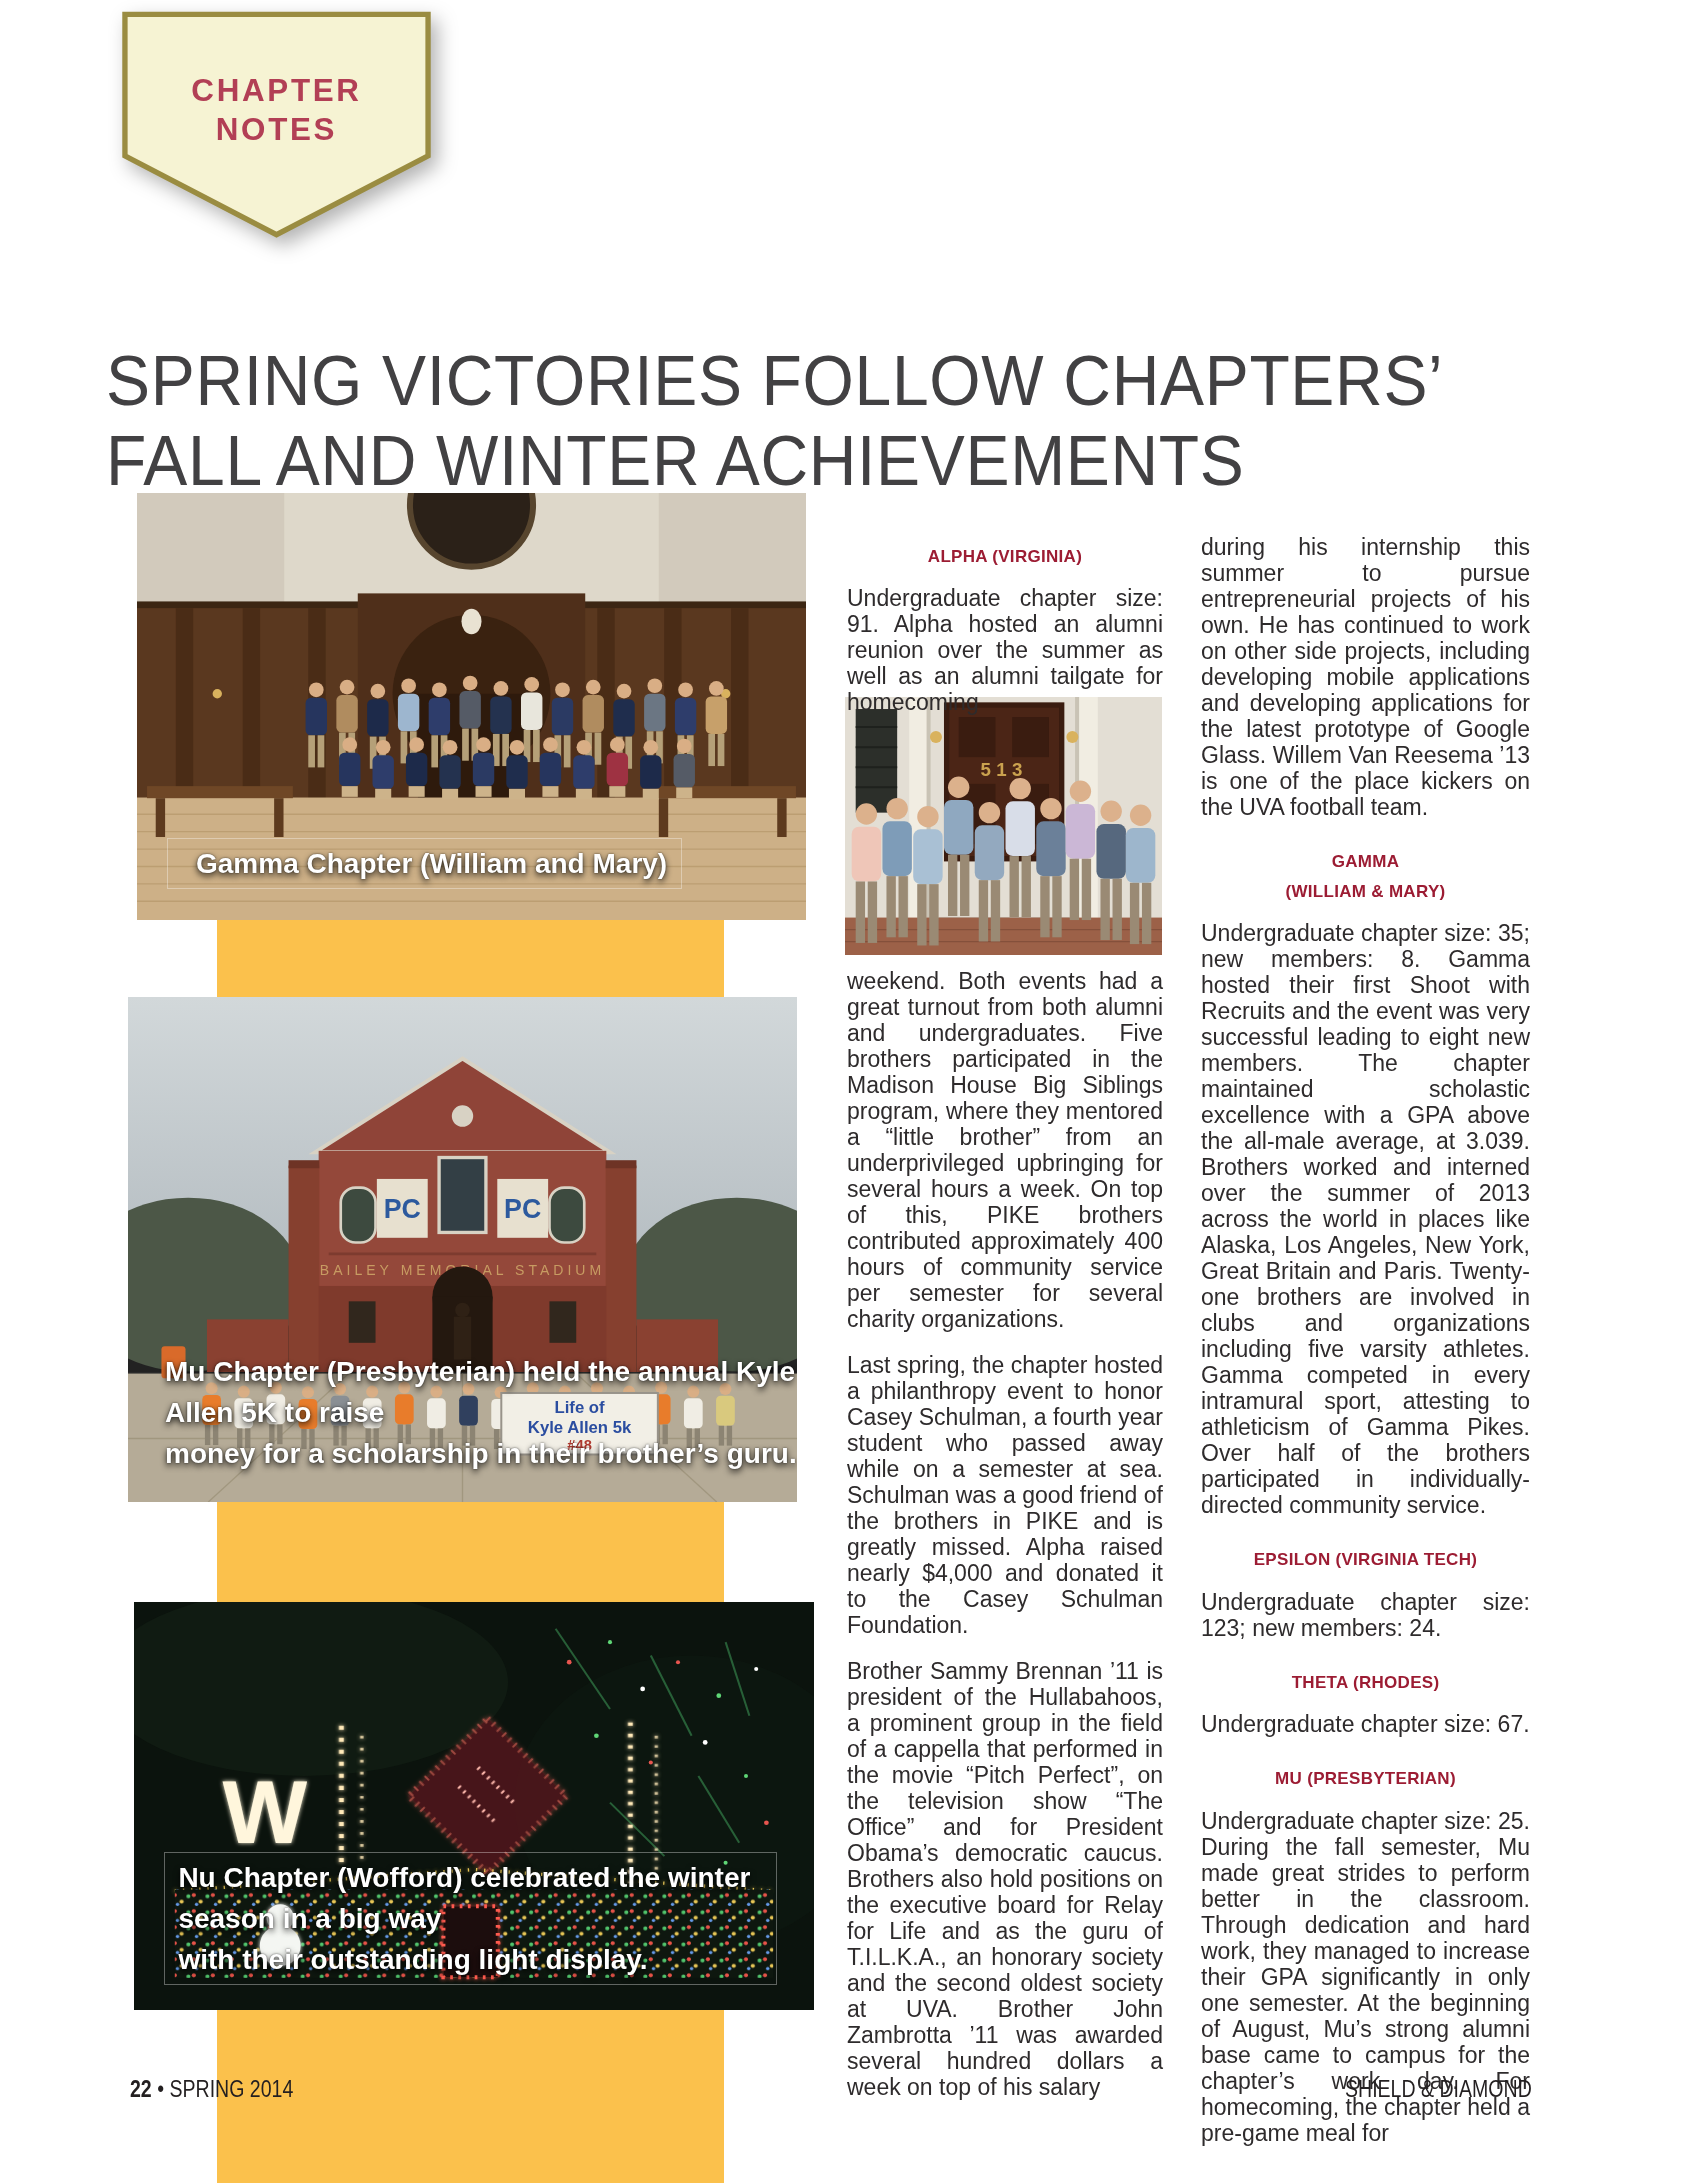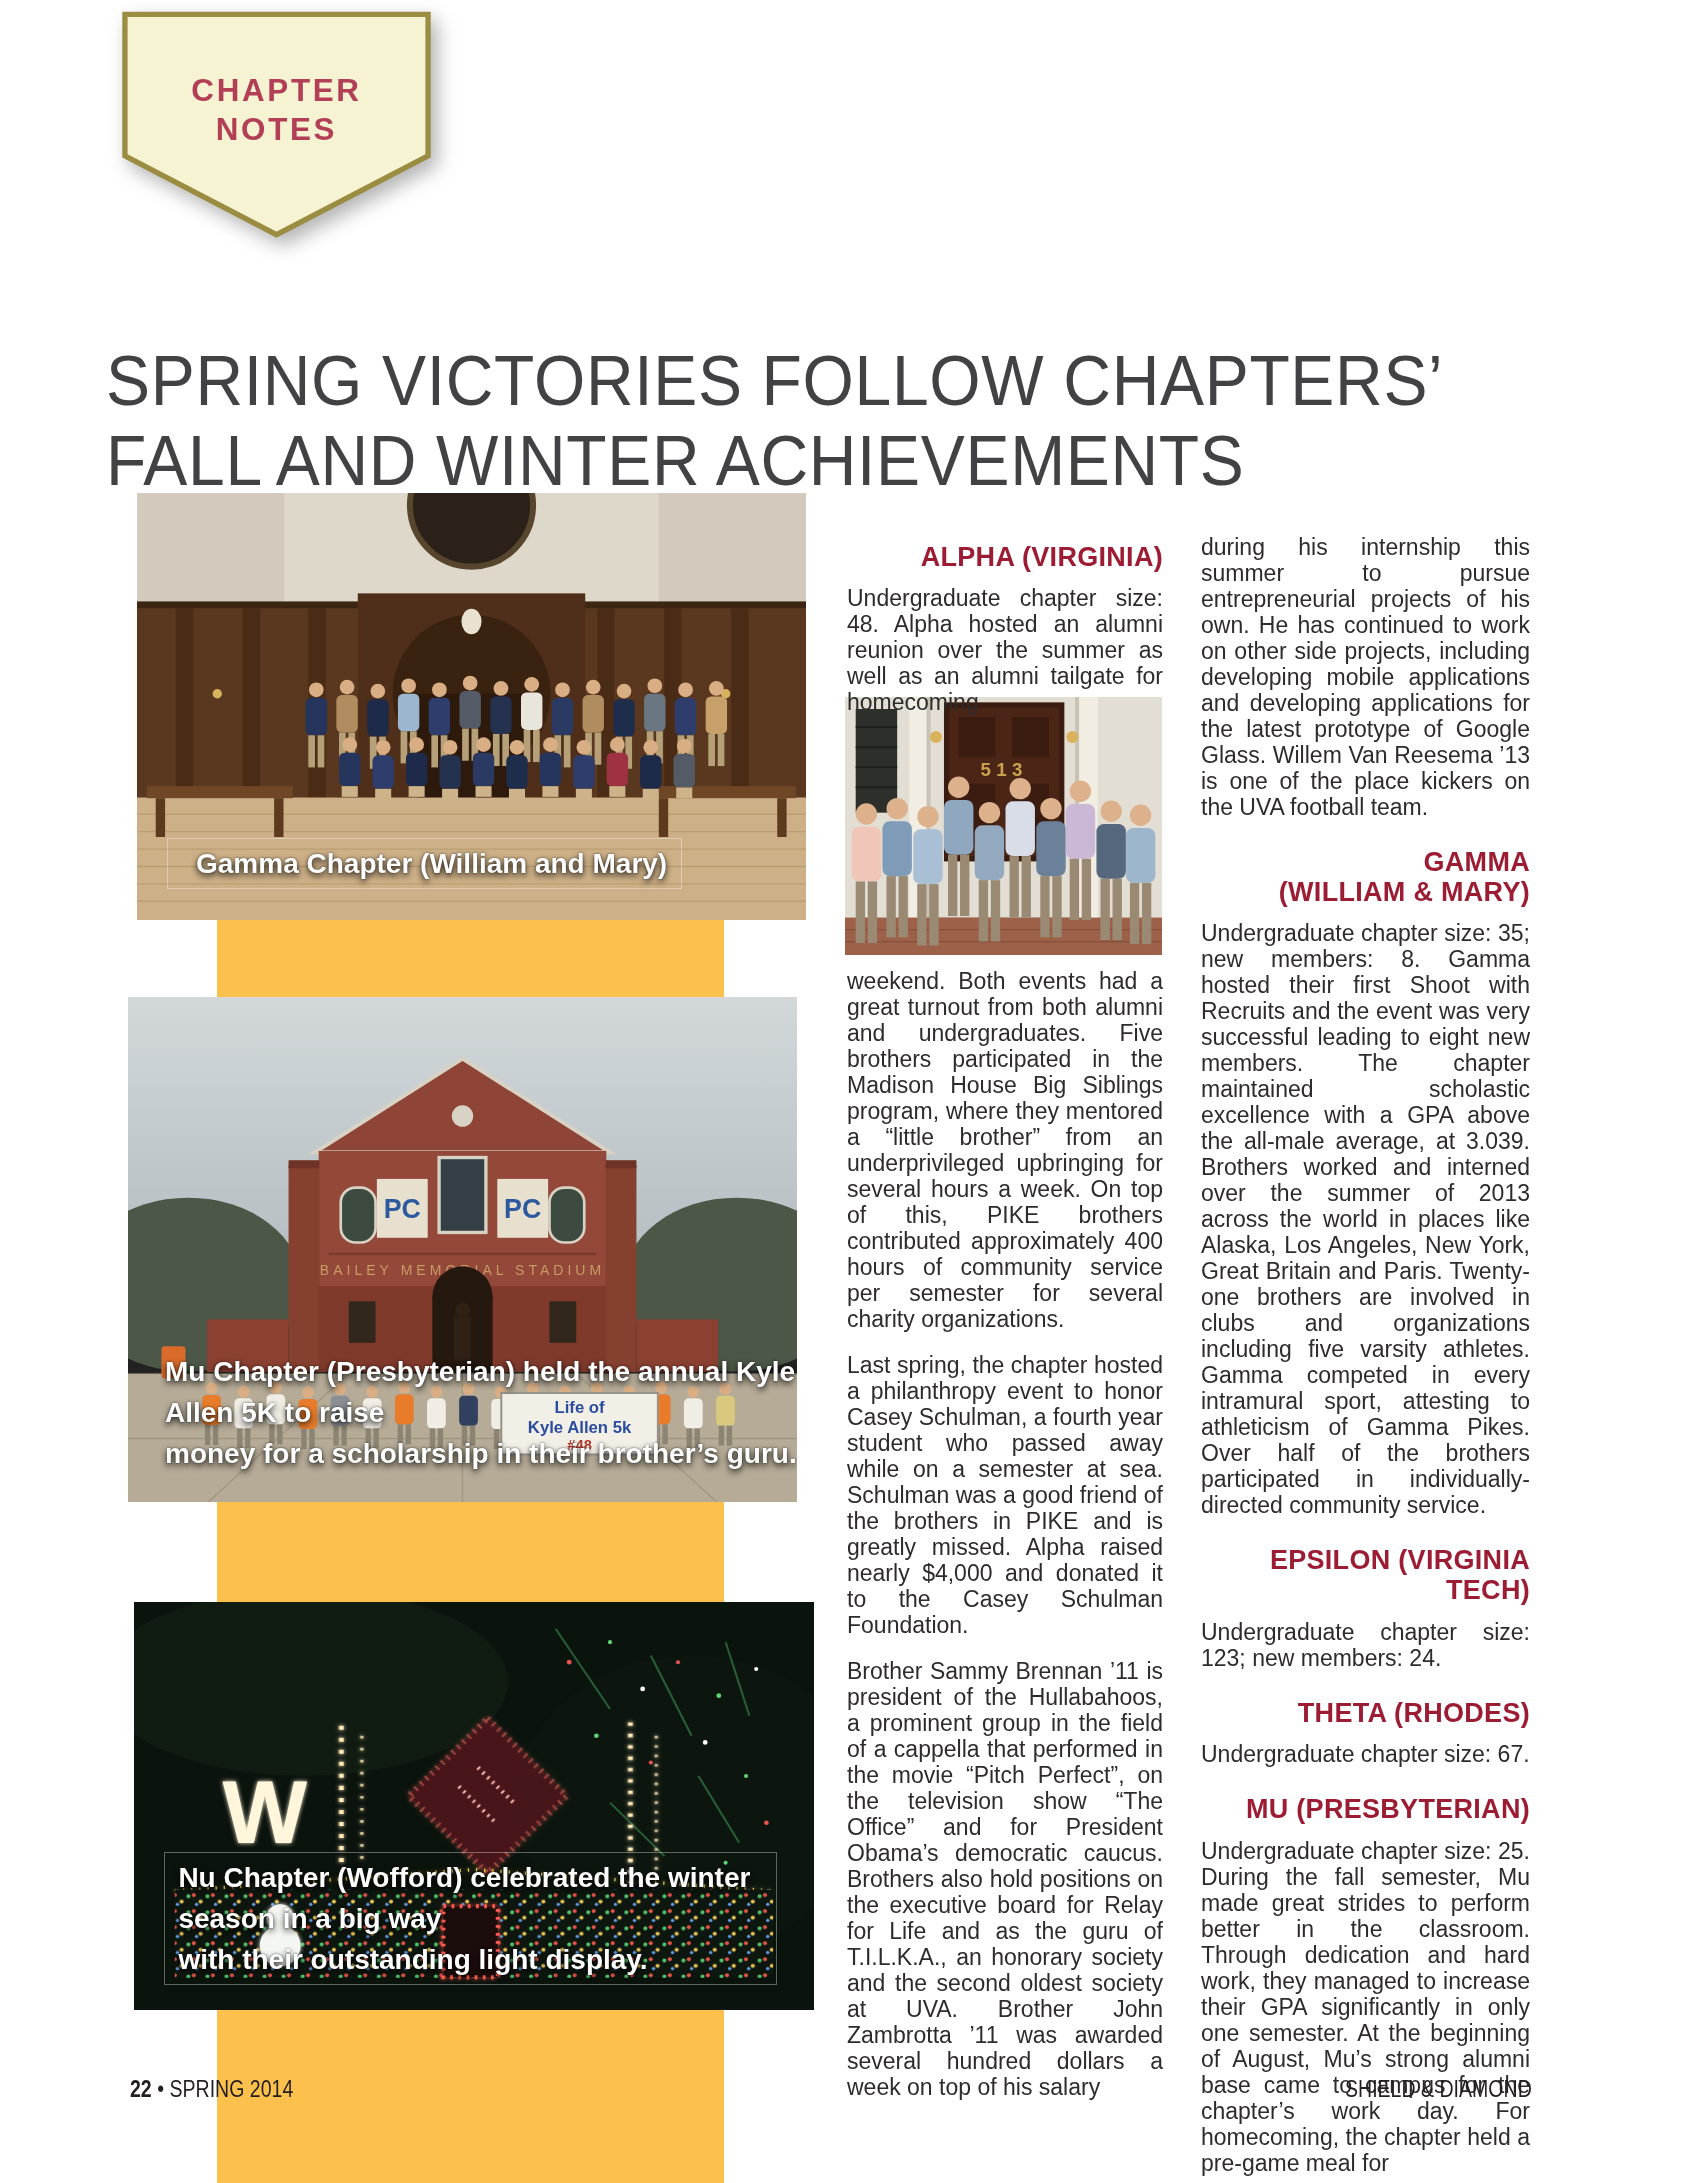--- a/index.html
+++ b/index.html
@@ -32,22 +32,22 @@
     text-shadow:0 2.7px 6px rgba(0,0,0,.85),0 0 2px rgba(0,0,0,.6);}
   .caption.boxed{border:1.3px solid rgba(255,255,255,.35);padding:4px 13.4px;}
   .caption span{display:block;}
   #caption-gamma{bottom:31px;padding-left:28px;}
   #caption-mu{bottom:28px;left:37px;}
   #caption-nu{bottom:25.4px;right:37px;}
   
   .col{position:absolute;text-align:justify;font-size:23px;line-height:26px;color:var(--body-ink,#2e2b2c);}
   .col p{margin:0 0 20px;}
   .col > :first-child{margin-top:0;}
-  h3.chapter{color:var(--garnet,#9c1c33);font-size:27px;line-height:30px;font-weight:700;
-    margin:27px 0 13.4px;text-align:right;letter-spacing:0.3px;}
+  h3.chapter{color:var(--garnet,#9c1c33);font-size:17px;line-height:30px;font-weight:700;
+    margin:27px 0 13.4px;text-align:center;letter-spacing:0.3px;}
   h3.chapter span{display:block;}
   #col1a{left:847px;top:542px;width:316px;}
   #col1b{left:847px;top:968px;width:316px;}
   #col2{left:1201px;top:534px;width:329px;}
   
   .footer-left{position:absolute;left:130px;top:2076px;font-size:23px;color:#231f20;
     transform:scaleX(.85);transform-origin:left top;white-space:nowrap;}
   .footer-left .pagenum{font-weight:700;}
   .footer-right{position:absolute;right:149px;top:2076px;font-size:23px;color:#231f20;
     transform:scaleX(.85);transform-origin:right top;white-space:nowrap;}
@@ -369,21 +369,21 @@
         <use href="#pa" x="372" y="154" width="52" height="210" style="color:#56687e"></use>
         <use href="#pa" x="416" y="160" width="52" height="210" style="color:#9db6cc"></use>
       </g>
     </svg>
   </figure>
 
   <div class="col" id="col1a">
     <h3 class="chapter">
       <span>ALPHA (VIRGINIA)</span>
     </h3>
-    <p>Undergraduate chapter size: 48. Alpha hosted an alumni reunion over the summer as well as an alumni tailgate for homecoming</p>
+    <p>Undergraduate chapter size: 91. Alpha hosted an alumni reunion over the summer as well as an alumni tailgate for homecoming</p>
   </div>
 
   <div class="col" id="col1b">
     <p>weekend. Both events had a great turnout from both alumni and undergraduates. Five brothers participated in the Madison House Big Siblings program, where they mentored a “little brother” from an underprivileged upbringing for several hours a week. On top of this, PIKE brothers contributed approximately 400 hours of community service per semester for several charity organizations.</p>
     <p>Last spring, the chapter hosted a philanthropy event to honor Casey Schulman, a fourth year student who passed away while on a semester at sea. Schulman was a good friend of the brothers in PIKE and is greatly missed. Alpha raised nearly $4,000 and donated it to the Casey Schulman Foundation.</p>
     <p>Brother Sammy Brennan ’11 is president of the Hullabahoos, a prominent group in the field of a cappella that performed in the movie “Pitch Perfect”, on the television show “The Office” and for President Obama’s democratic caucus. Brothers also hold positions on the executive board for Relay for Life and as the guru of T.I.L.K.A., an honorary society and the second oldest society at UVA. Brother John Zambrotta ’11 was awarded several hundred dollars a week on top of his salary</p>
   </div>
 
   <div class="col" id="col2">
     <p>during his internship this summer to pursue entrepreneurial projects of his own. He has continued to work on other side projects, including developing mobile applications and developing applications for the latest prototype of Google Glass. Willem Van Reesema ’13 is one of the place kickers on the UVA football team.</p>

